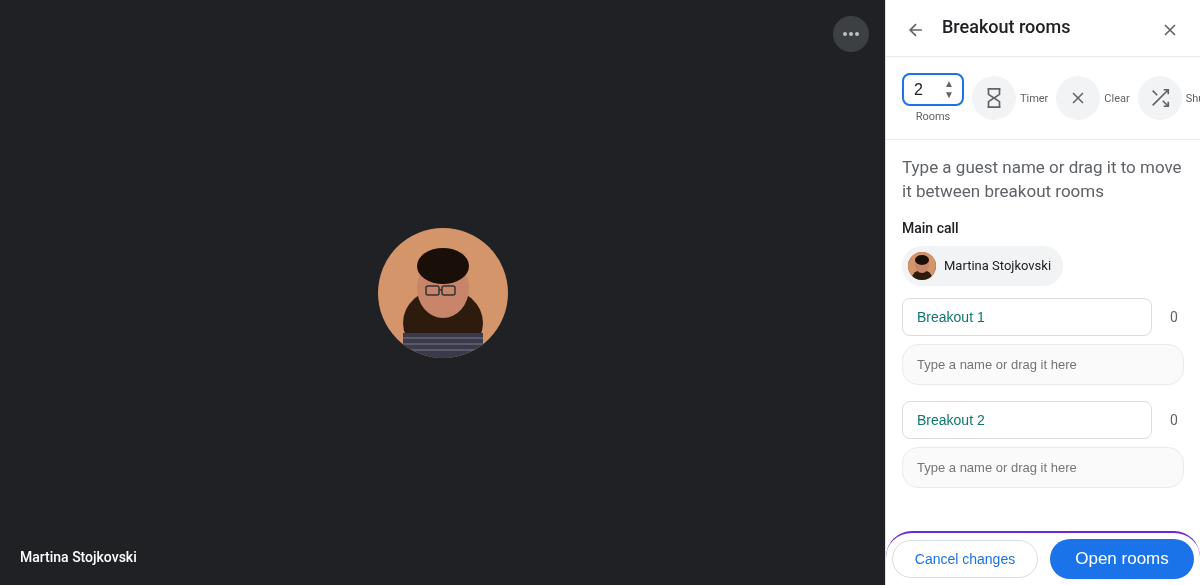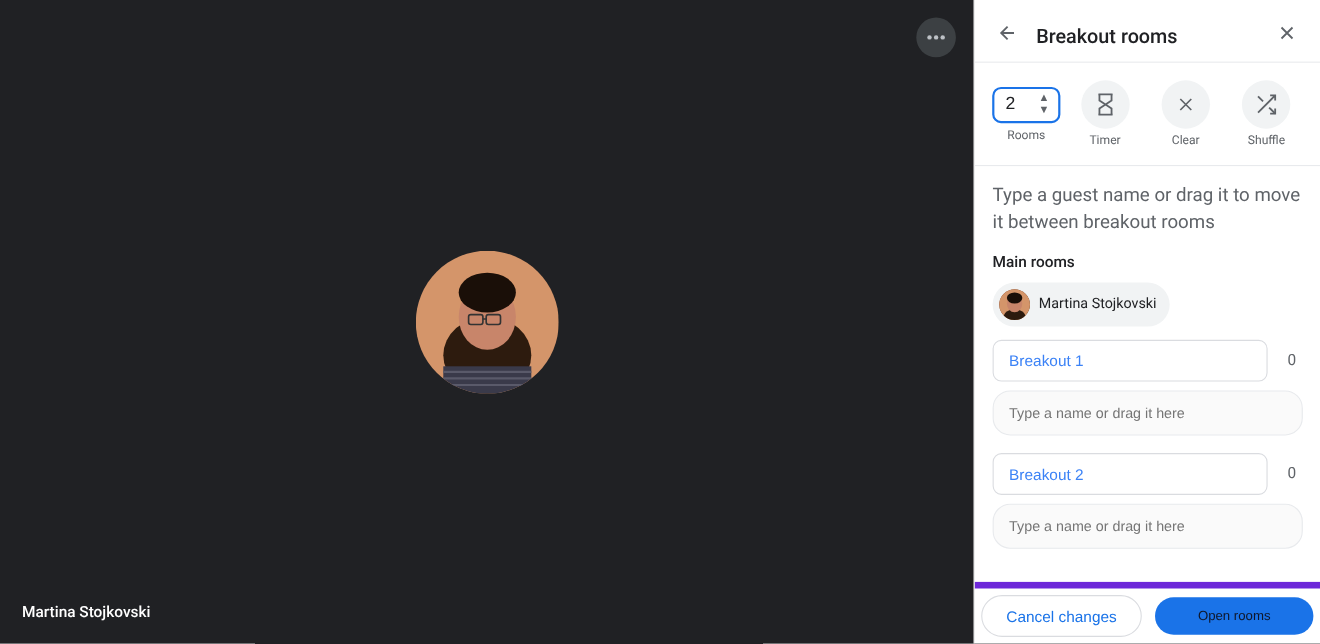--- a/index.html
+++ b/index.html
@@ -73,21 +73,21 @@
       background: white;
       display: flex;
       flex-direction: column;
       border-left: 1px solid #e0e0e0;
       height: 585px;
       overflow-y: auto;
     }
 
     .panel-header {
       display: flex;
-      align-items: flex-end;
+      align-items: flex-start;
       padding: 16px 16px 12px 16px;
       border-bottom: 1px solid #e8eaed;
       gap: 12px;
     }
 
     .back-btn {
       background: none;
       border: none;
       cursor: pointer;
       padding: 4px;
@@ -165,21 +165,21 @@
       font-size: 10px;
     }
 
     .rooms-label {
       font-size: 11px;
       color: #5f6368;
     }
 
     .toolbar-item {
       display: flex;
-      flex-direction: column;
+      flex-direction: row;
       align-items: center;
       gap: 4px;
       flex: 1;
     }
 
     .toolbar-icon-btn {
       width: 44px;
       height: 44px;
       border-radius: 50%;
       background: #f1f3f4;
@@ -250,21 +250,21 @@
       align-items: center;
       margin-bottom: 8px;
     }
 
     .breakout-name-input {
       flex: 1;
       border: 1px solid #dadce0;
       border-radius: 8px;
       padding: 10px 14px;
       font-size: 14px;
-      color: #3b82f6;
+      color: #0f766e;
       outline: none;
       background: white;
     }
 
     .breakout-count {
       margin-left: 12px;
       font-size: 14px;
       color: #5f6368;
       min-width: 20px;
       text-align: center;
@@ -278,24 +278,25 @@
       font-size: 13px;
       color: #9aa0a6;
       outline: none;
       background: #fafafa;
       cursor: pointer;
     }
 
     
     .panel-footer {
       padding: 6px;
-      border-top: 6px solid #6d28d9;
+      border-top: 2px solid #6d28d9;
       display: flex;
       gap: 12px;
       align-items: center;
+      border-radius: 26px;
     }
 
     .cancel-btn {
       flex: 1;
       padding: 10px 16px;
       border: 1px solid #dadce0;
       border-radius: 24px;
       background: white;
       color: #1a73e8;
       font-size: 14px;
@@ -303,22 +304,22 @@
       cursor: pointer;
       text-align: center;
     }
 
     .open-btn {
       flex: 1;
       padding: 10px 16px;
       border: none;
       border-radius: 24px;
       background: #1a73e8;
-      color: #0f172a;
-      font-size: 12px;
+      color: #ffffff;
+      font-size: 17px;
       font-weight: 500;
       cursor: pointer;
       text-align: center;
     }
 
     
     .breakout-panel::-webkit-scrollbar {
       width: 8px;
     }
     .breakout-panel::-webkit-scrollbar-track {
@@ -423,21 +424,21 @@
         </svg>
       </button>
       <span class="toolbar-icon-label">Shuffle</span>
     </div>
   </div>
 
   <div class="panel-body">
 
     <p class="instruction-text">Type a guest name or drag it to move it between breakout rooms</p>
 
-    <div class="section-title">Main rooms</div>
+    <div class="section-title">Main call</div>
 
     <div class="participant-chip">
       <div class="participant-avatar">
         <svg width="28" height="28" viewBox="0 0 28 28" xmlns="http://www.w3.org/2000/svg">
           <rect width="28" height="28" rx="14" fill="#d4956a"></rect>
           <ellipse cx="14" cy="26" rx="10" ry="8" fill="#2d1b0e"></ellipse>
           <ellipse cx="14" cy="13" rx="7" ry="8" fill="#c8856a"></ellipse>
           <ellipse cx="14" cy="8" rx="7" ry="5" fill="#1a0f08"></ellipse>
         </svg>
       </div>

